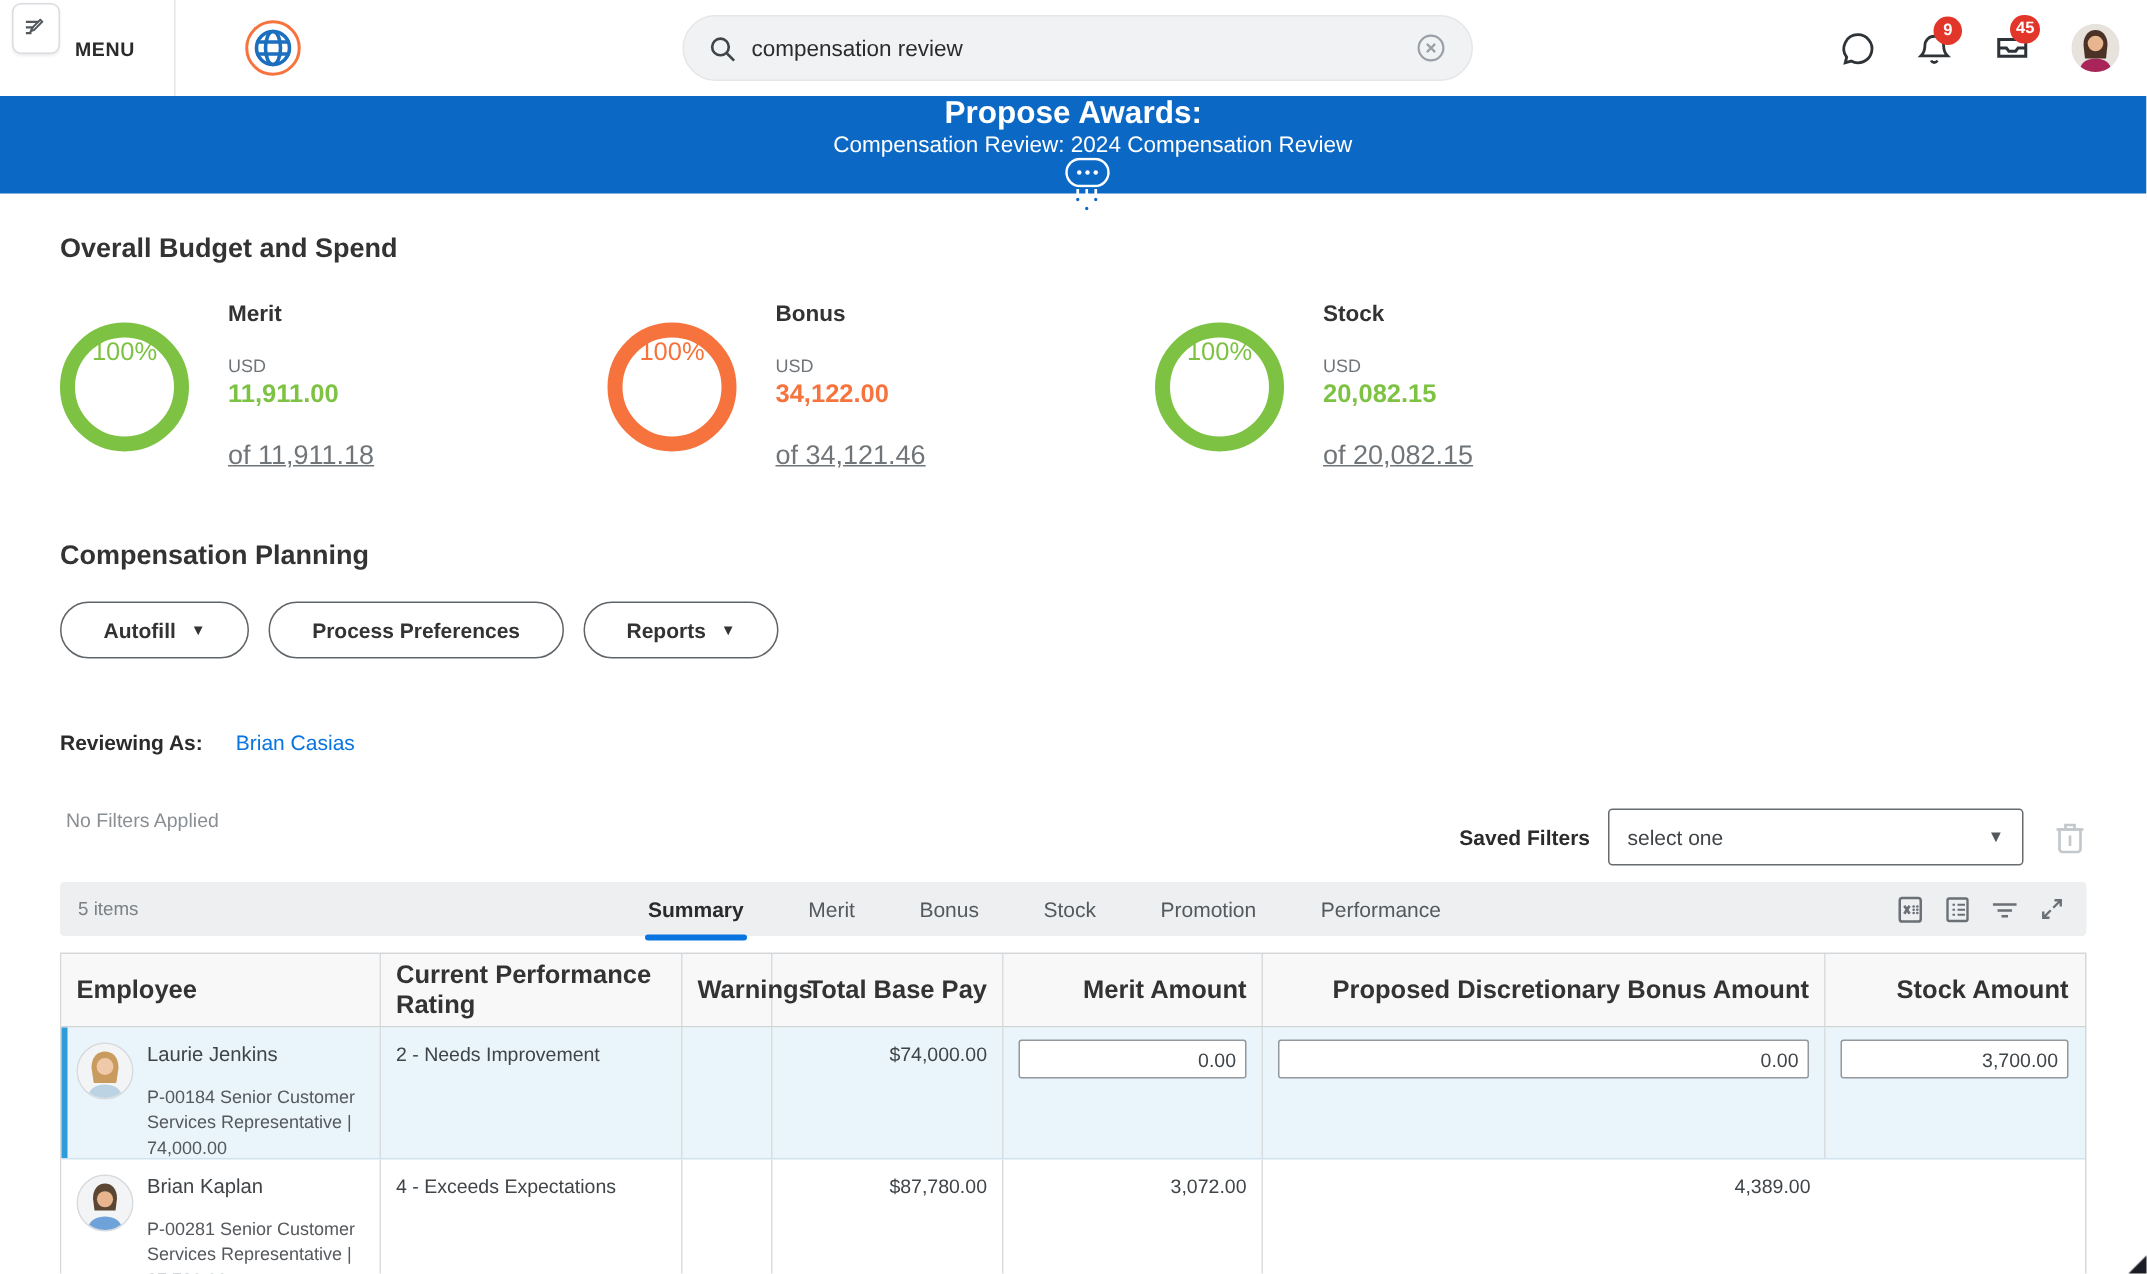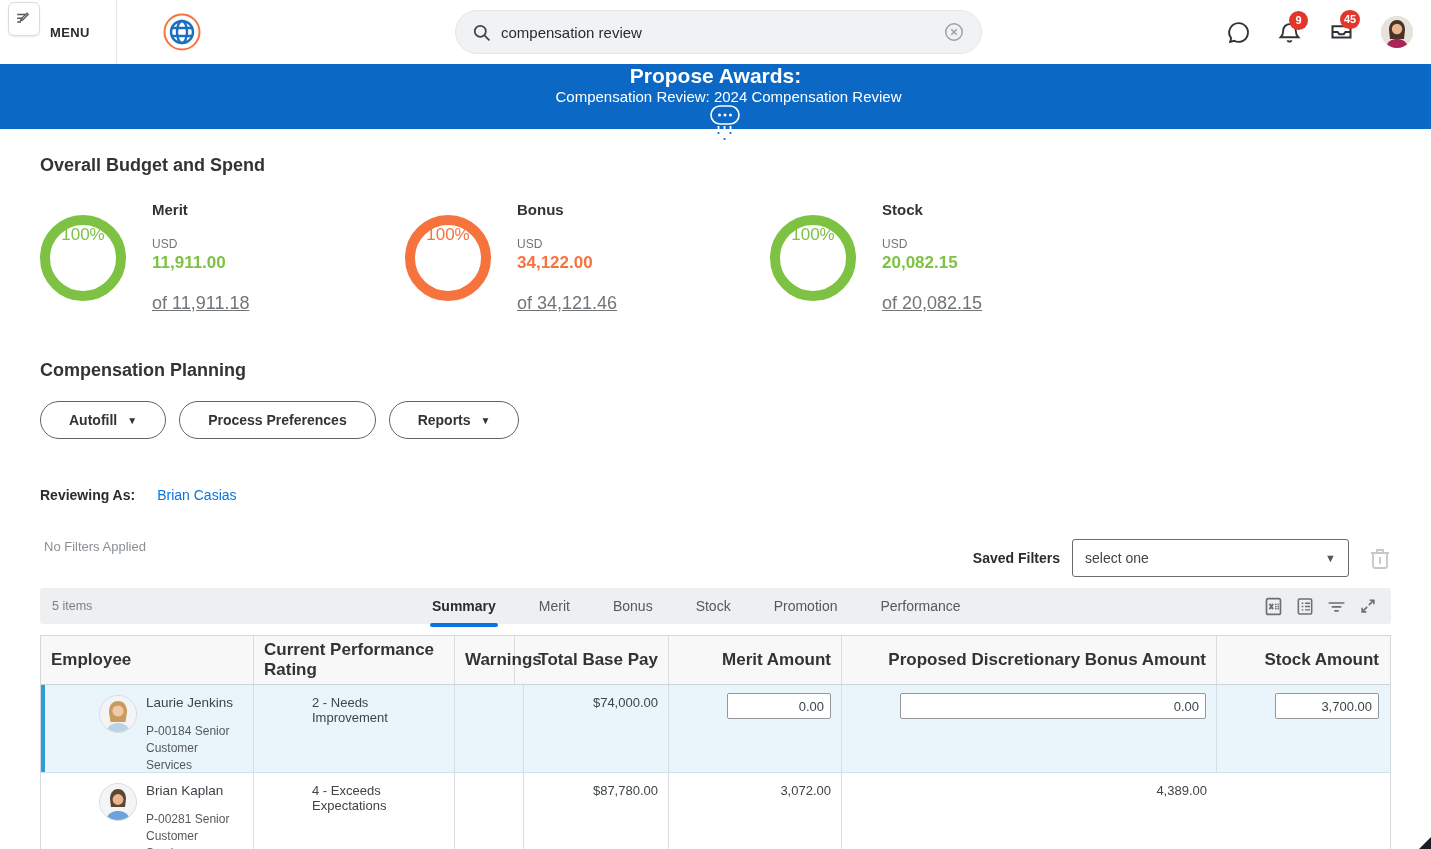--- a/index.html
+++ b/index.html
@@ -83,21 +83,21 @@
 
   
   .table { margin-top:11px; border:1px solid #d5d8db; }
   .trow { display:grid; grid-template-columns:213px 201px 60px 154px 173px 375px 172px; }
   .thead { background:#f8f8f9; border-bottom:1px solid #cfd3d6; height:49px; }
   .thead .cell { font-size:17px; font-weight:bold; color:#333; display:flex; align-items:center; cursor:pointer; }
   .cell { padding:0 10px; border-right:1px solid #dadde0; min-width:0; }
   .cell:last-child { border-right:none; }
   .cell.r { justify-content:flex-end; text-align:right; }
   .body-row { position:relative; }
-  .body-row .cell { padding-top:10px; font-size:13px; color:#3f4448; display:flex; align-items:flex-start;margin-left:48px; }
+  .body-row .cell { padding-top:10px; font-size:13px; color:#3f4448; display:flex; align-items:flex-start; }
   .row-1 { height:87px; background:#e9f5fb; }
   .row-1::before { content:""; position:absolute; left:0; top:0; bottom:0; width:4px; background:#2f9bd8; }
   .row-2 { height:95px; background:#fff; border-top:1px solid #cfe3ee; }
   .row-stub { height:5px; border-top:1px solid #d5d8db; background:#fdfdfd; }
   .emp-cell { display:flex; gap:9px; }
   .emp-avatar { width:38px; height:38px; border-radius:50%; overflow:hidden; flex:0 0 38px;
     border:1px solid #d8dbde; background:#eef0f1; }
   .emp-name { font-size:13.5px; color:#3f4448; }
   .emp-pos { font-size:12px; color:#55595d; margin-top:13px; line-height:17px; max-width:142px; }
   .amount-input { width:100%; height:26px; border:1px solid #93989c; border-radius:2px; background:#fff;

